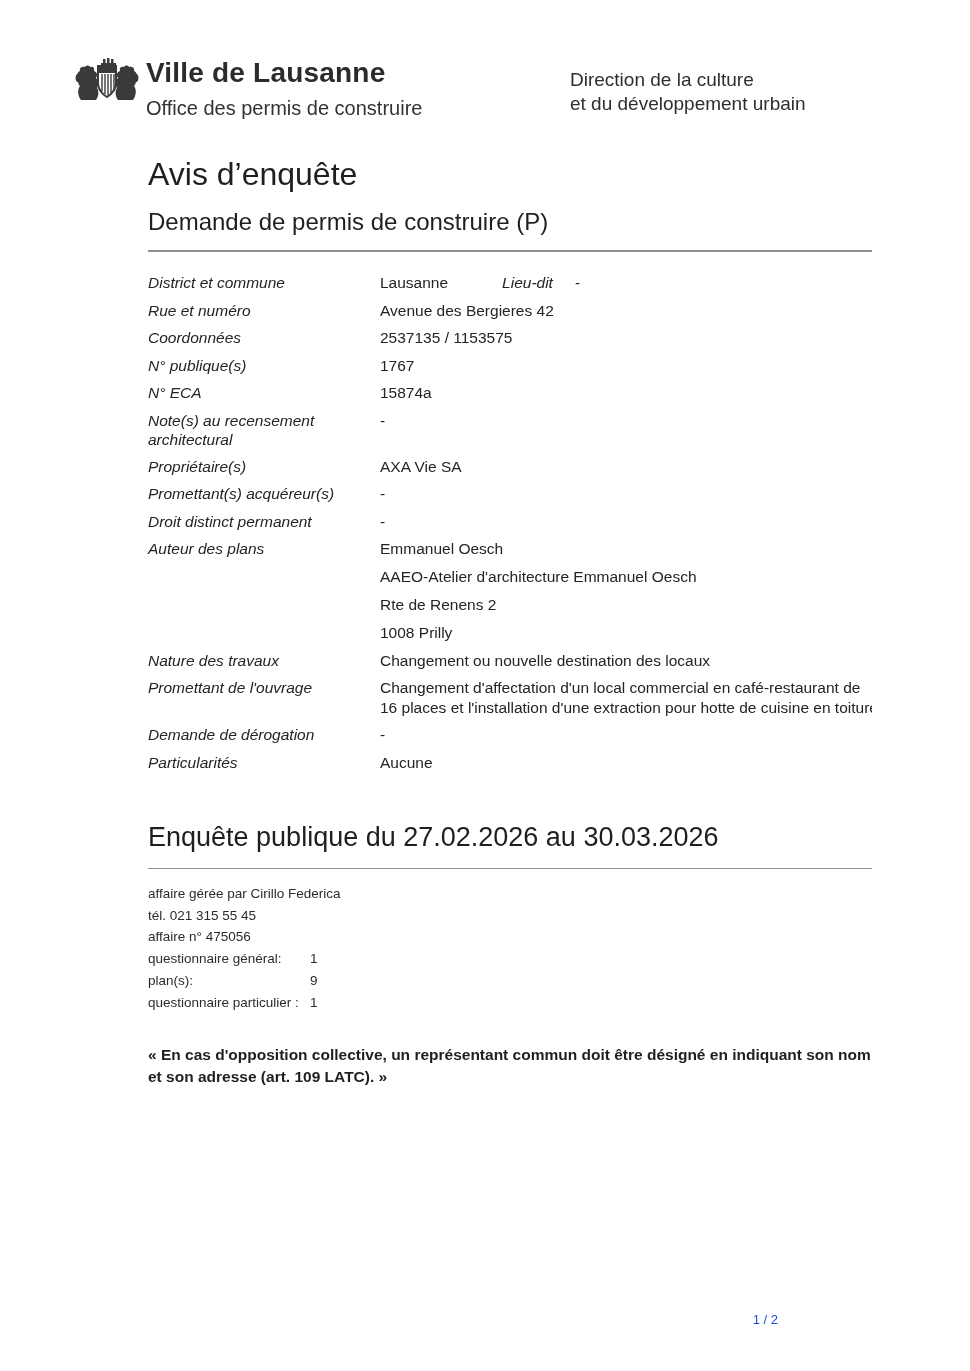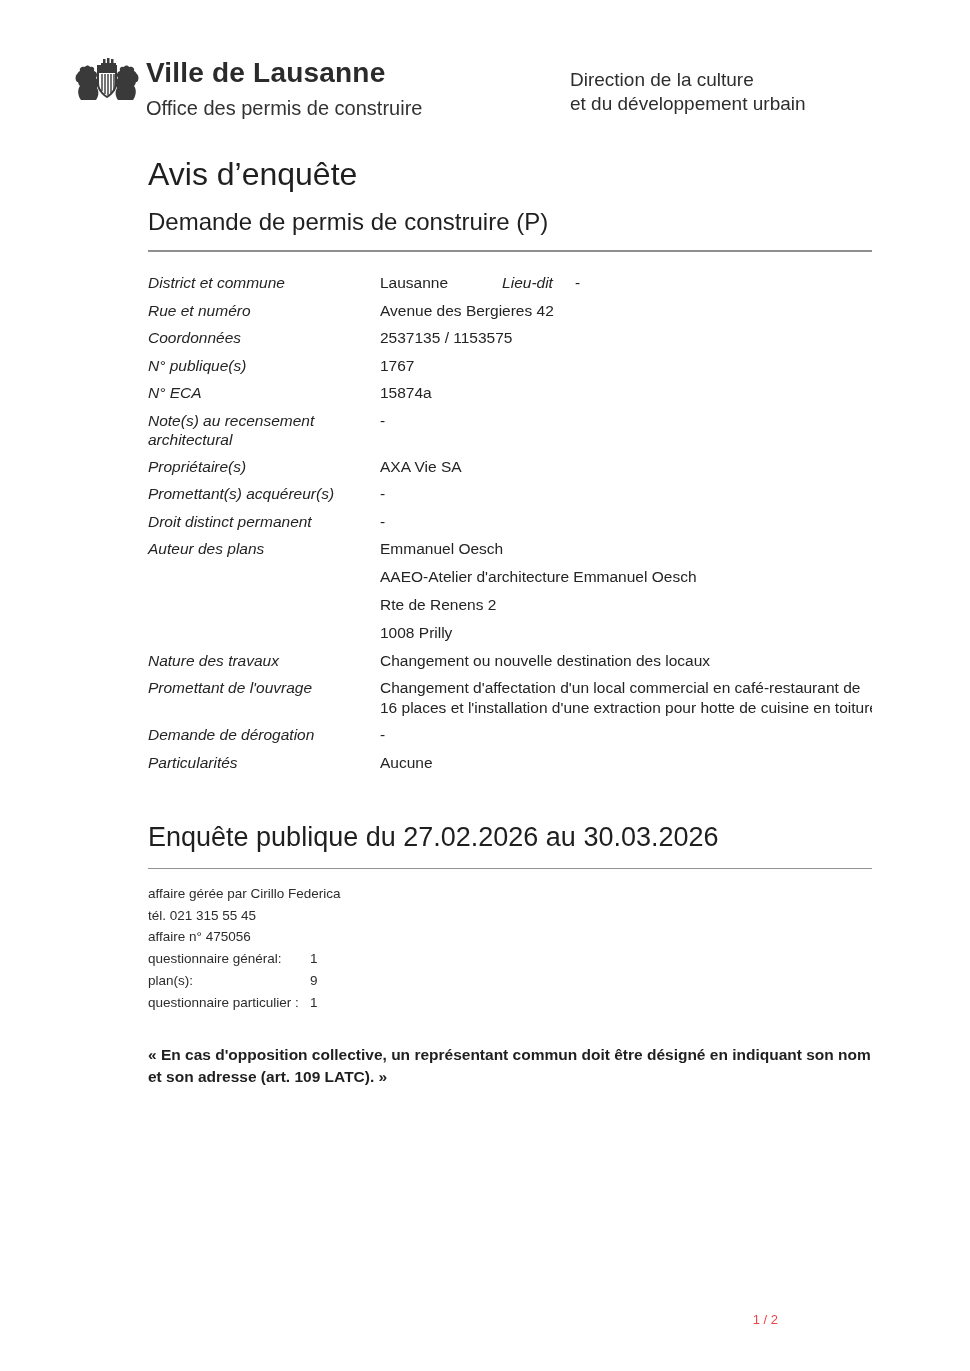--- a/index.html
+++ b/index.html
@@ -62,21 +62,21 @@
   .count-label { width: 162px; flex: 0 0 auto; }
   .count-value { flex: 0 0 auto; }
 
   .note {
     margin-top: 31px; font-size: 15.5px; font-weight: 700;
     color: #1f1f1f; line-height: 22px; width: 730px;
   }
 
   .page-number {
     position: absolute; top: 1312px; right: 94px;
-    font-size: 13px; color: #ef4444;
+    font-size: 13px; color: #1d4ed8;
   }
 </style>
 </head>
 <body>
 
 <div class="page">
 
   <div class="header">
     <div class="brand">
       <span class="brand-logo">

